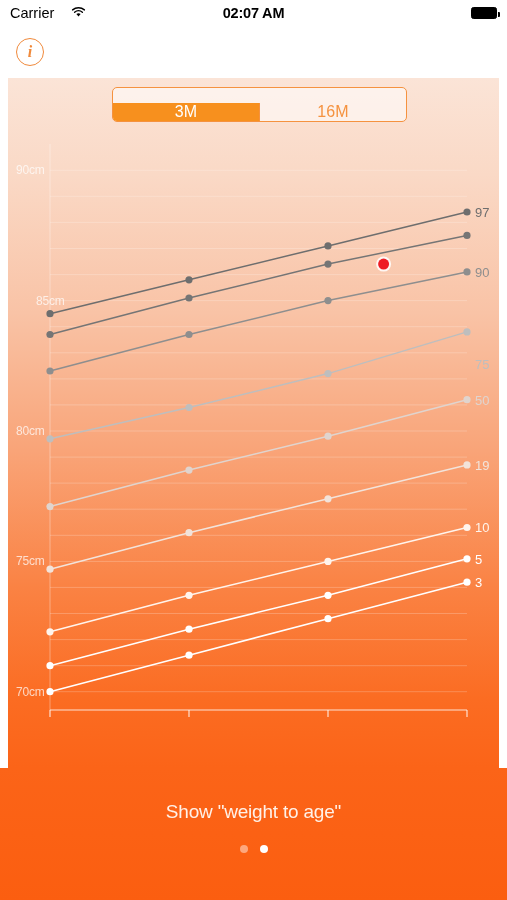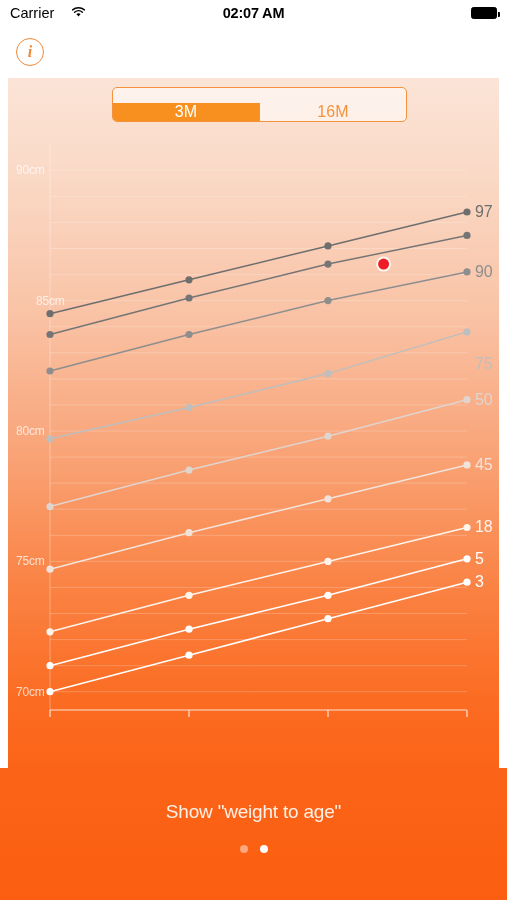--- a/index.html
+++ b/index.html
@@ -90,21 +90,21 @@
   .plot svg { display:block; }
 
   
   .ylab {
     position:absolute; left:8px;
     font-size:12px; color:rgba(255,255,255,0.72);
     letter-spacing:-0.2px; transform:translateY(-50%);
   }
   .plabel {
     position:absolute;
-    font-size:16px; transform:translateY(-50%);
+    font-size:13px; transform:translateY(-50%);
     letter-spacing:-0.1px;
   }
 
   
   .footer {
     position:absolute; left:0; right:0; top:768px; bottom:0;
     background:linear-gradient(to bottom,#FB6418 0%,#FB5E10 100%);
     display:flex; flex-direction:column; align-items:center;
   }
   .footer-link {
@@ -236,22 +236,22 @@
     </div>
 
   <div id="xlabels"></div>
 
   <div id="plabels">
       <div class="plabel" style="left: 467px; top: 133.972px; color: rgb(110, 110, 110);">97</div>
       <div class="plabel" style="left: 467px; top: 166px; color: rgb(117, 117, 117); margin-left: 47px;">95</div>
       <div class="plabel" style="left: 467px; top: 193.944px; color: rgb(142, 142, 142);">90</div>
       <div class="plabel" style="left: 467px; top: 253.916px; color: rgb(190, 190, 190); margin-top: 32px;">75</div>
       <div class="plabel" style="left: 467px; top: 321.71px; color: rgb(224, 212, 206);">50</div>
-      <div class="plabel" style="left: 467px; top: 386.897px; color: rgb(242, 227, 218);">45</div>
-      <div class="plabel" style="left: 467px; top: 449.477px; color: rgb(255, 244, 236);">18</div>
+      <div class="plabel" style="left: 467px; top: 386.897px; color: rgb(242, 227, 218);">19</div>
+      <div class="plabel" style="left: 467px; top: 449.477px; color: rgb(255, 244, 236);">10</div>
       <div class="plabel" style="left: 467px; top: 480.766px; color: rgb(255, 255, 255);">5</div>
       <div class="plabel" style="left: 467px; top: 504.234px; color: rgb(255, 255, 255);">3</div>
     </div>
 
 </div>
 
 <div class="footer">
   <div class="footer-link">Show "weight to age"</div>
   <div class="dots">
     <span class="dot"></span>

